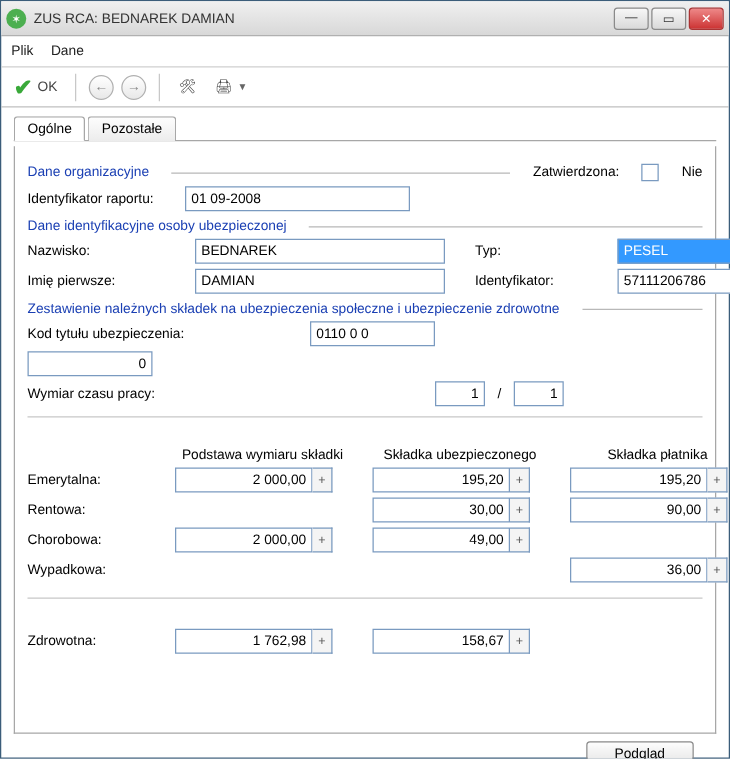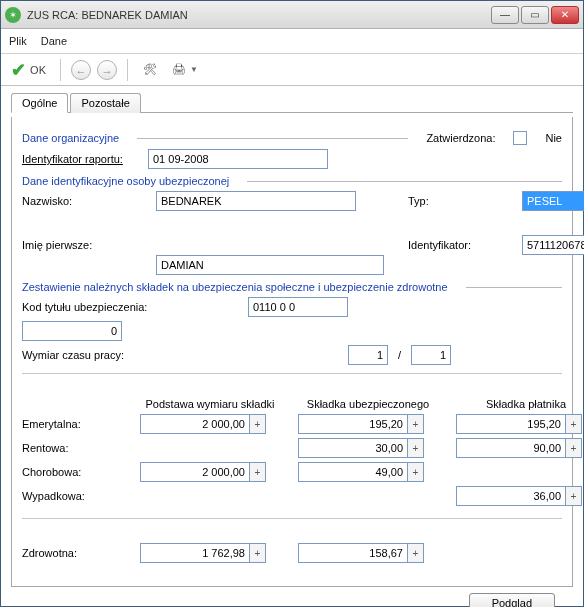--- a/index.html
+++ b/index.html
@@ -89,36 +89,36 @@
     <div class="panel">
 
       <div class="fsline">
         <span class="fslabel">Dane organizacyjne</span>
         <div class="rule"></div>
         <span class="lbl">Zatwierdzona:</span>
         <span class="chk"></span>
         <span class="lbl">Nie</span>
       </div>
       <div class="row">
-        <span class="lbl" style="width:120px;text-decoration:underline;">Identyfikator raportu:</span>
+        <span class="lbl" style="width:120px;">Identyfikator raportu:</span>
         <input class="text" style="width: 180px;" value="01 09-2008">
       </div>
 
       <div class="fsline">
         <span class="fslabel">Dane identyfikacyjne osoby ubezpieczonej</span>
         <div class="rule"></div>
       </div>
       <div class="topgrid">
         <span class="lbl">Nazwisko:</span>
         <input class="text" style="width: 200px;" value="BEDNAREK">
         <span class="lbl">Typ:</span>
         <input class="text hi" value="PESEL" style="">
 
         <span class="lbl">Imię pierwsze:</span>
-        <input class="text" style="width: 228px; margin-top: 40px;" value="DAMIAN">
+        <input class="text" style="width: 200px;" value="DAMIAN">
         <span class="lbl">Identyfikator:</span>
         <input class="text" value="57111206786" style="">
       </div>
 
       <div class="fsline">
         <span class="fslabel">Zestawienie należnych składek na ubezpieczenia społeczne i ubezpieczenie zdrowotne</span>
         <div class="rule"></div>
       </div>
       <div class="row">
         <span class="lbl" style="width:220px;">Kod tytułu ubezpieczenia:</span>

